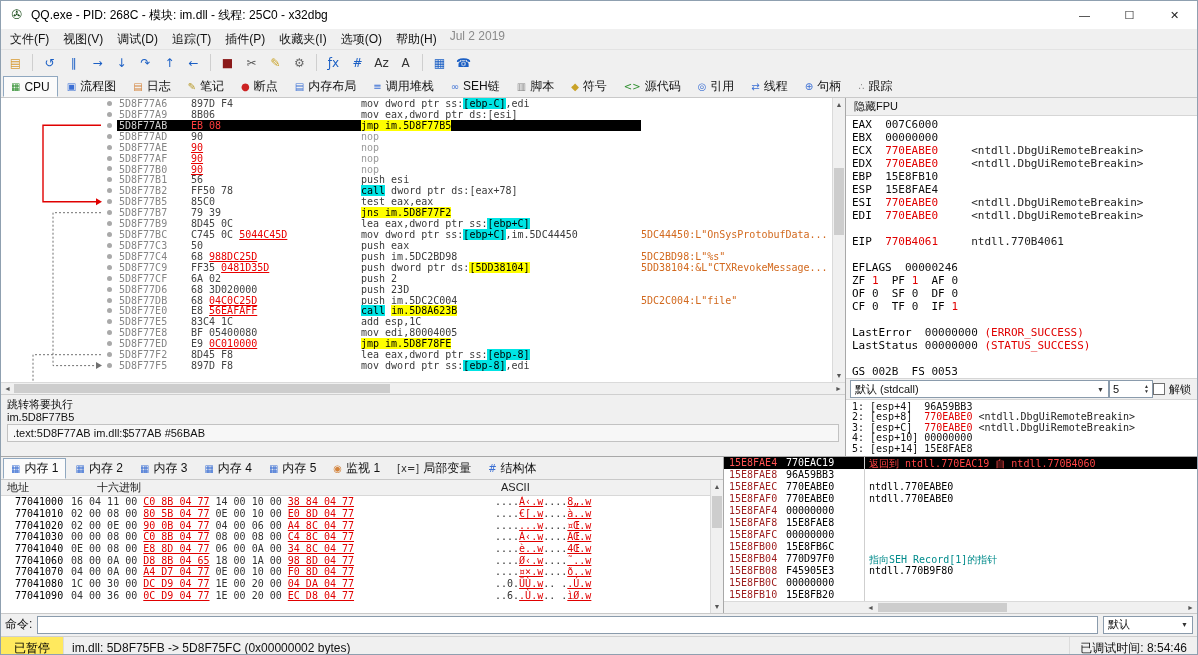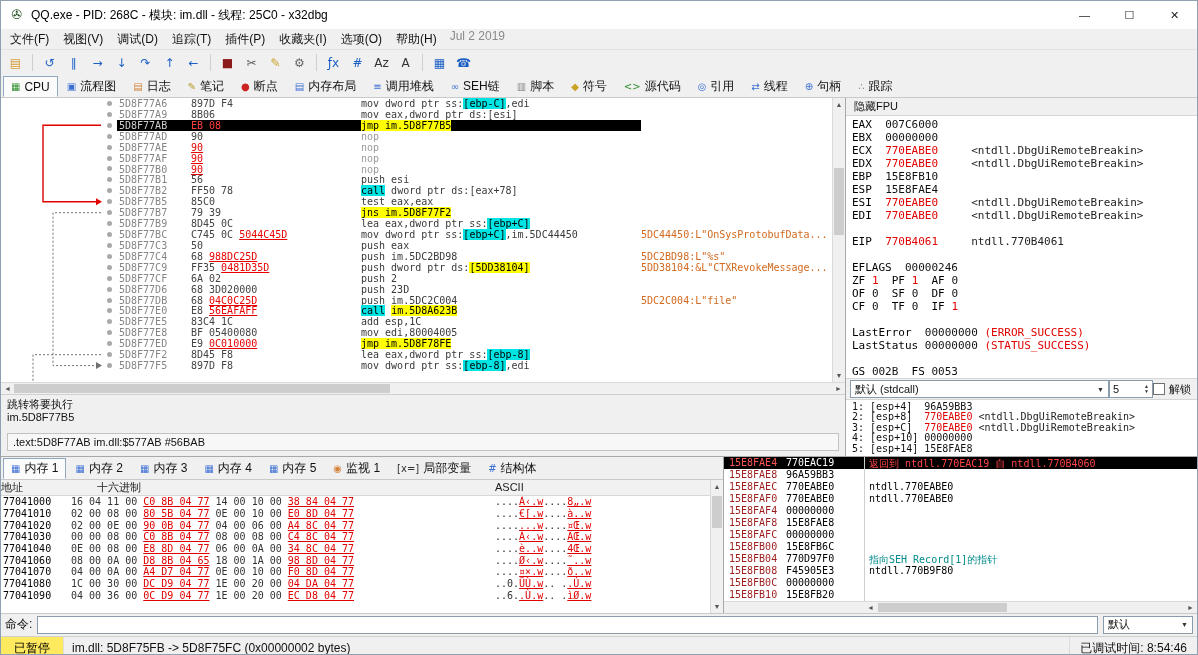--- a/index.html
+++ b/index.html
@@ -49,21 +49,21 @@
 .hscroll{height:12px;background:#f0f0f0;display:flex;align-items:stretch;border-top:1px solid #dadada}
 .hscroll .sbtn{width:13px;font-size:7px;color:#555;display:flex;align-items:center;justify-content:center}
 .hscroll .strack{flex:1;position:relative}
 .hscroll .sthumb{position:absolute;top:1px;bottom:1px;background:#cdcdcd}
 .vscroll{width:13px;background:#f0f0f0;display:flex;flex-direction:column;border-left:1px solid #dadada}
 .vscroll .sbtn{height:13px;font-size:7px;color:#555;display:flex;align-items:center;justify-content:center}
 .vscroll .strack{flex:1;position:relative}
 .vscroll .sthumb{position:absolute;left:1px;right:1px;background:#cdcdcd}
 .infopanel{flex:1;background:#f0f0f0;padding:3px 6px 0;border-top:1px solid #cfcfcf;font-size:11px;color:#111}
 .iline{height:13px;line-height:13px}
-.strip{margin-top:9px;height:18px;line-height:16px;border:1px solid #c2c2c2;background:#f7f7f7;padding:0 5px;font-size:11px}
+.strip{margin-top:0;height:18px;line-height:16px;border:1px solid #c2c2c2;background:#f7f7f7;padding:0 5px;font-size:11px}
 .mright{flex:1;display:flex;flex-direction:column;background:#fff}
 .regheader{flex:0 0 17px;background:#f0f0f0;border-bottom:1px solid #d6d6d6;font-size:11px;padding:1px 8px;color:#111}
 .regs{height:262px;padding:2px 6px;font:11px "DejaVu Sans Mono","Liberation Mono",monospace;white-space:pre;overflow:hidden}
 .regline{height:13px;line-height:13px}
 .sg.n{color:#000}
 .sg.r{color:#e00000}
 .sg.sym{color:#222}
 .convrow{flex:0 0 22px;background:#f0f0f0;display:flex;align-items:center;padding:0 4px;border-top:1px solid #d6d6d6;border-bottom:1px solid #d6d6d6}
 .combo{height:18px;background:#fff;border:1px solid #8a9bac;display:flex;align-items:center;padding:0 4px;font-size:11px;flex:1;white-space:nowrap;overflow:hidden}
 .carrow{margin-left:auto;font-size:7px;color:#333;padding-left:4px}
@@ -71,26 +71,26 @@
 .spinb{margin-left:auto;display:flex;flex-direction:column;font-size:5px;color:#333;line-height:5px}
 .chk{display:flex;align-items:center;gap:4px;font-size:11px;padding-right:2px}
 .chkbox{width:12px;height:12px;background:#fff;border:1px solid #707070}
 .args{flex:1;padding:2px 6px;font:10px "DejaVu Sans Mono","Liberation Mono",monospace;white-space:pre;background:#fff;overflow:hidden}
 .argline{height:10.4px;line-height:10.4px}
 .bottom{flex:0 0 156px;display:flex;border-top:1px solid #a8a8a8;background:#fff}
 .bleft{width:722px;display:flex;flex-direction:column}
 .dumpwrap{flex:1;display:flex}
 .dump{flex:1;display:flex;flex-direction:column;background:#fff;overflow:hidden}
 .dumphdr{flex:0 0 16px;background:#f1f1f1;border-bottom:1px solid #d8d8d8;display:flex;font-size:11px;color:#222;align-items:center}
-.dh{padding-left:0}
+.dh{padding-left:6px}
 .dh.c1{width:70px}
 .dh.c2{width:424px;padding-left:26px}
 .dumprows{flex:1;overflow:hidden}
 .dumprow{display:flex;height:11.7px;align-items:center;font:10px "DejaVu Sans Mono","Liberation Mono",monospace;white-space:pre}
-.da{width:70px;flex:0 0 70px;padding-left:2px;color:#000}
+.da{width:70px;flex:0 0 70px;padding-left:14px;color:#000}
 .dhex{width:424px;flex:0 0 424px;color:#333}
 .dasc{flex:1;color:#333}
 .sg.ptr{color:#e00000;text-decoration:underline}
 .bright{flex:1;display:grid;grid-template-columns:140px 1fr;grid-template-rows:144px 12px;border-left:1px solid #a8a8a8;background:#fff}
 .stackrows{overflow:hidden}
 .srow{display:flex;height:12px;align-items:center;font:10px "DejaVu Sans Mono","Liberation Mono",monospace}
 .saddr{width:62px;padding-left:5px;color:#9c1c1c}
 .sval{color:#000}
 .srow.sel{background:#000}
 .srow.sel .saddr{color:#ff5555}

